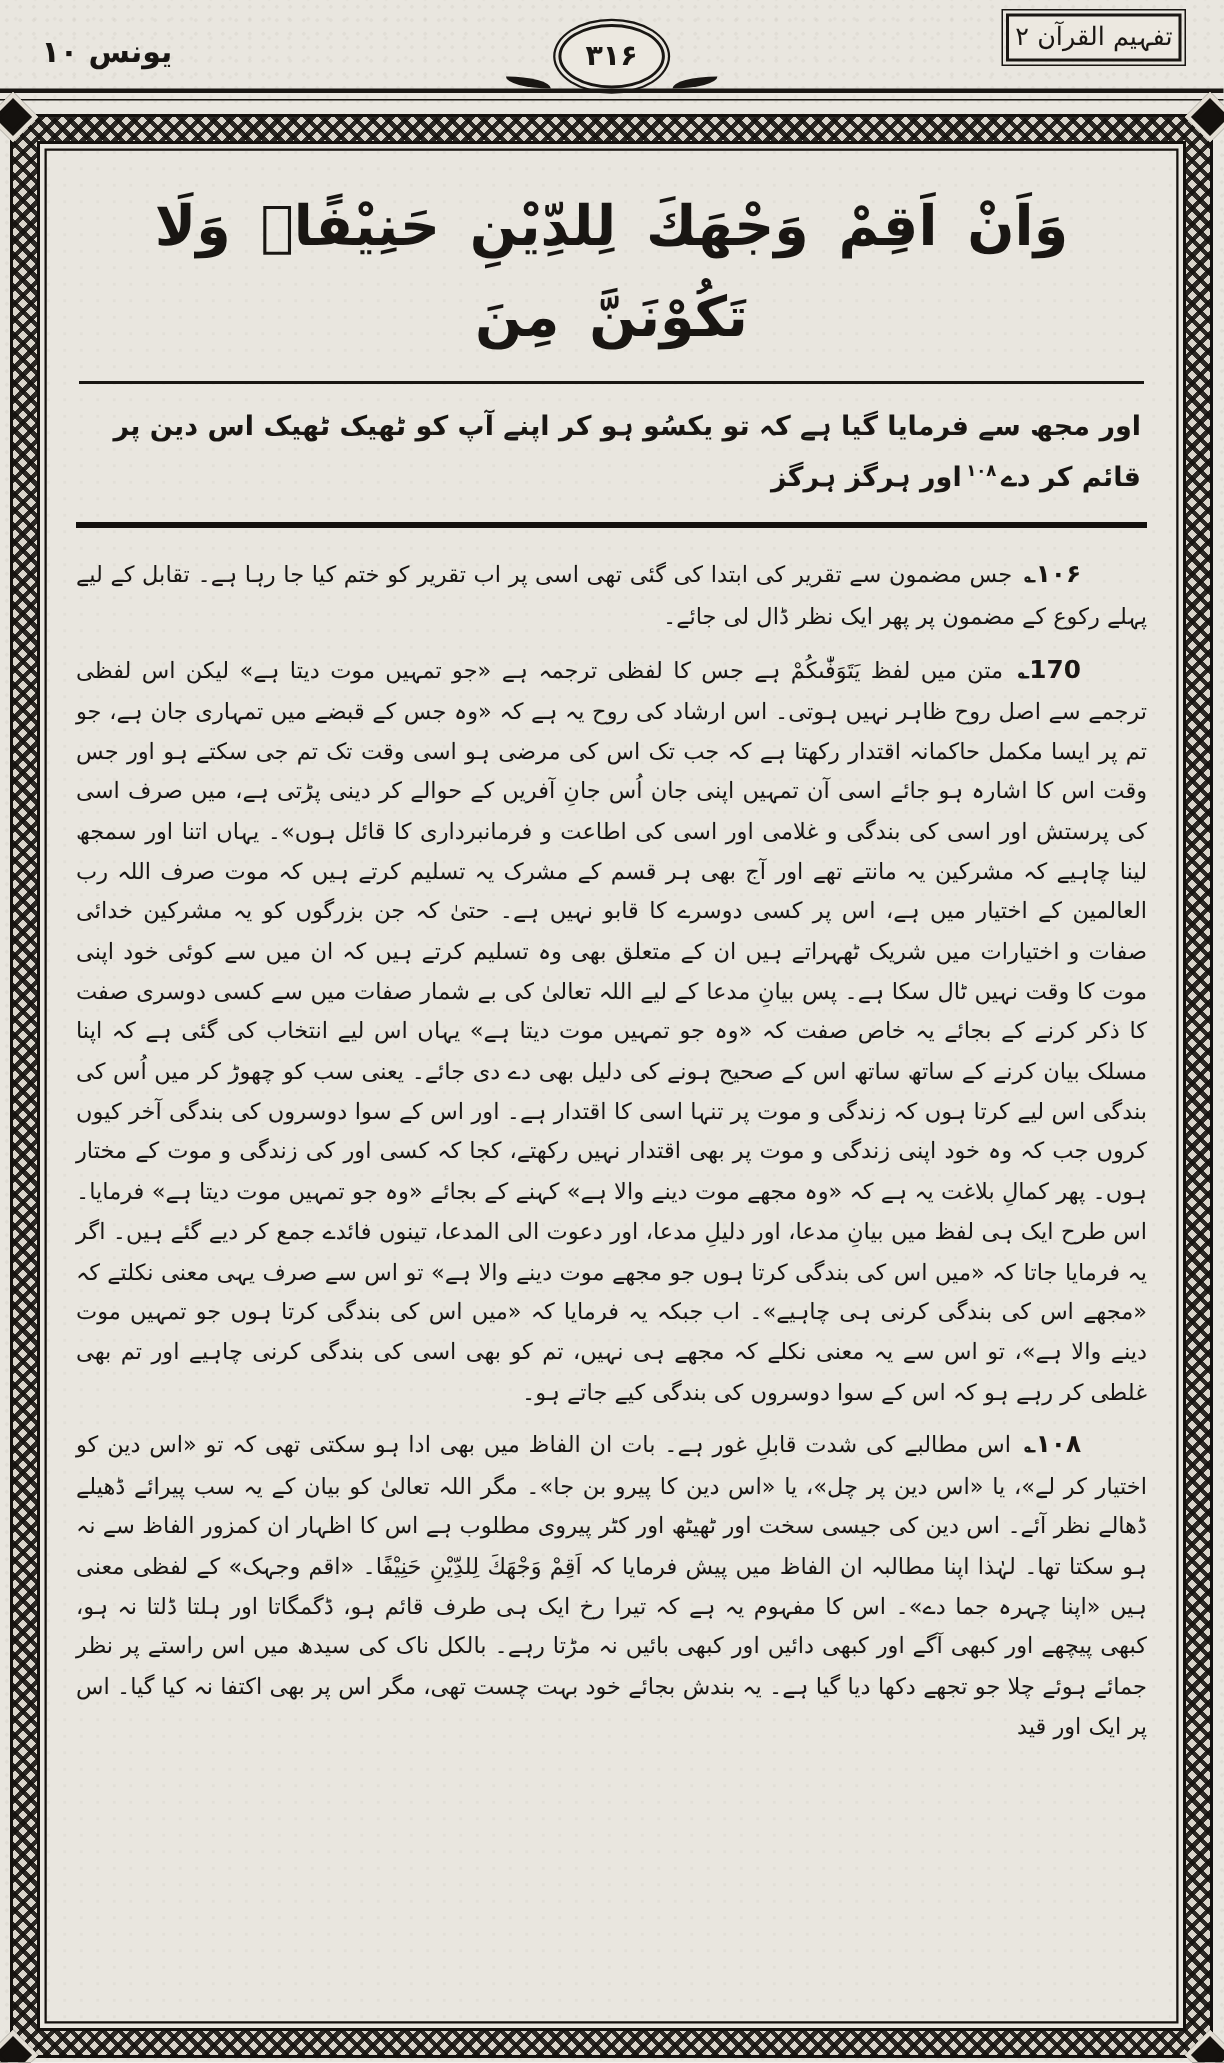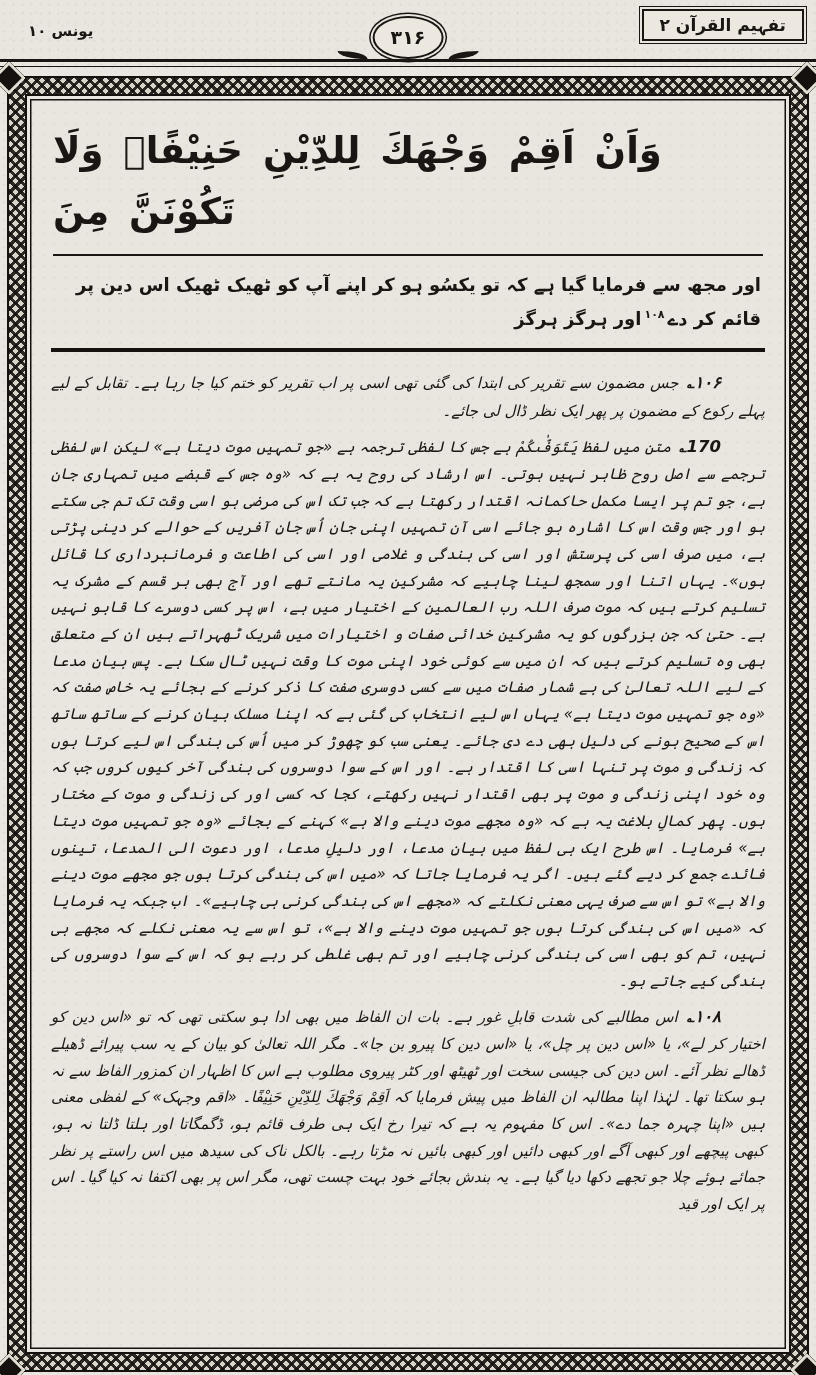--- a/index.html
+++ b/index.html
@@ -14,28 +14,28 @@
       radial-gradient(rgba(110,100,85,.07) 1px, transparent 1.2px),
       radial-gradient(rgba(90,82,70,.05) 1px, transparent 1.2px),
       #e9e6df;
     background-size:9px 9px, 13px 13px;
     background-position:0 0, 4px 6px;
   }
 
   
   .page-header{ position:absolute; top:0; left:0; right:0; height:58px; }
   .cartouche{
-    position:absolute; top:9px; right:12px;
+    position:absolute; top:9px; right:28px;
     border:2px solid #191613; outline:1px solid #191613; outline-offset:2px;
     background:#ece8e0;
-    padding:4px 16px; font-weight:bold; font-size:17px; line-height:1.2;
+    padding:4px 4px; font-weight:normal; font-size:17px; line-height:1.2;
   }
   .surah-title{
     position:absolute; top:22px; left:28px;
-    font-size:15px; font-weight:bold; letter-spacing:1px;
+    font-size:20px; font-weight:bold; letter-spacing:1px;
   }
   .medallion-wrap{
     position:absolute; top:16px; left:50%; transform:translateX(-50%);
     display:flex; align-items:flex-end;
   }
   .flourish{
     display:inline-block; width:30px; height:8px; background:#191613;
     border-radius:0 100% 0 100%;
   }
   .flourish.f-right{ border-radius:100% 0 100% 0; }
@@ -80,35 +80,35 @@
     background:
       radial-gradient(rgba(110,100,85,.06) 1px, transparent 1.2px),
       #e9e6df;
     background-size:11px 11px;
     padding:20px 24px 10px;
     overflow:hidden;
   }
 
   
   .verse{
-    text-align:left;
+    text-align:center;
     font-size:37px; font-weight:bold; line-height:1.65;
     word-spacing:7px;
     padding:4px 2px 12px;
   }
   .thin-rule{ border-top:2px solid #191613; margin:0 2px 10px; }
   .translation{
     text-align:right; font-size:18px; font-weight:bold; line-height:1.9;
     padding:2px 4px 10px;
   }
   .note-ref{ font-size:11px; vertical-align:super; margin:0 3px; font-weight:bold; }
   .thick-rule{ border-top:4px solid #14110e; margin:2px 0 16px; }
 
   
-  .commentary{ font-size:15px; line-height:1.78; text-align:justify;font-style:italic; }
+  .commentary{ font-size:15px; line-height:1.78; text-align:justify; }
   .note{ text-indent:44px; text-align:justify; }
   .note + .note{ margin-top:7px; }
   .note-number{ font-weight:bold; font-size:16.5px; }
   .note-marker{ font-weight:bold; font-size:13px; margin-left:3px; }
 </style>
 </head>
 <body>
 
 <div class="page">
 

